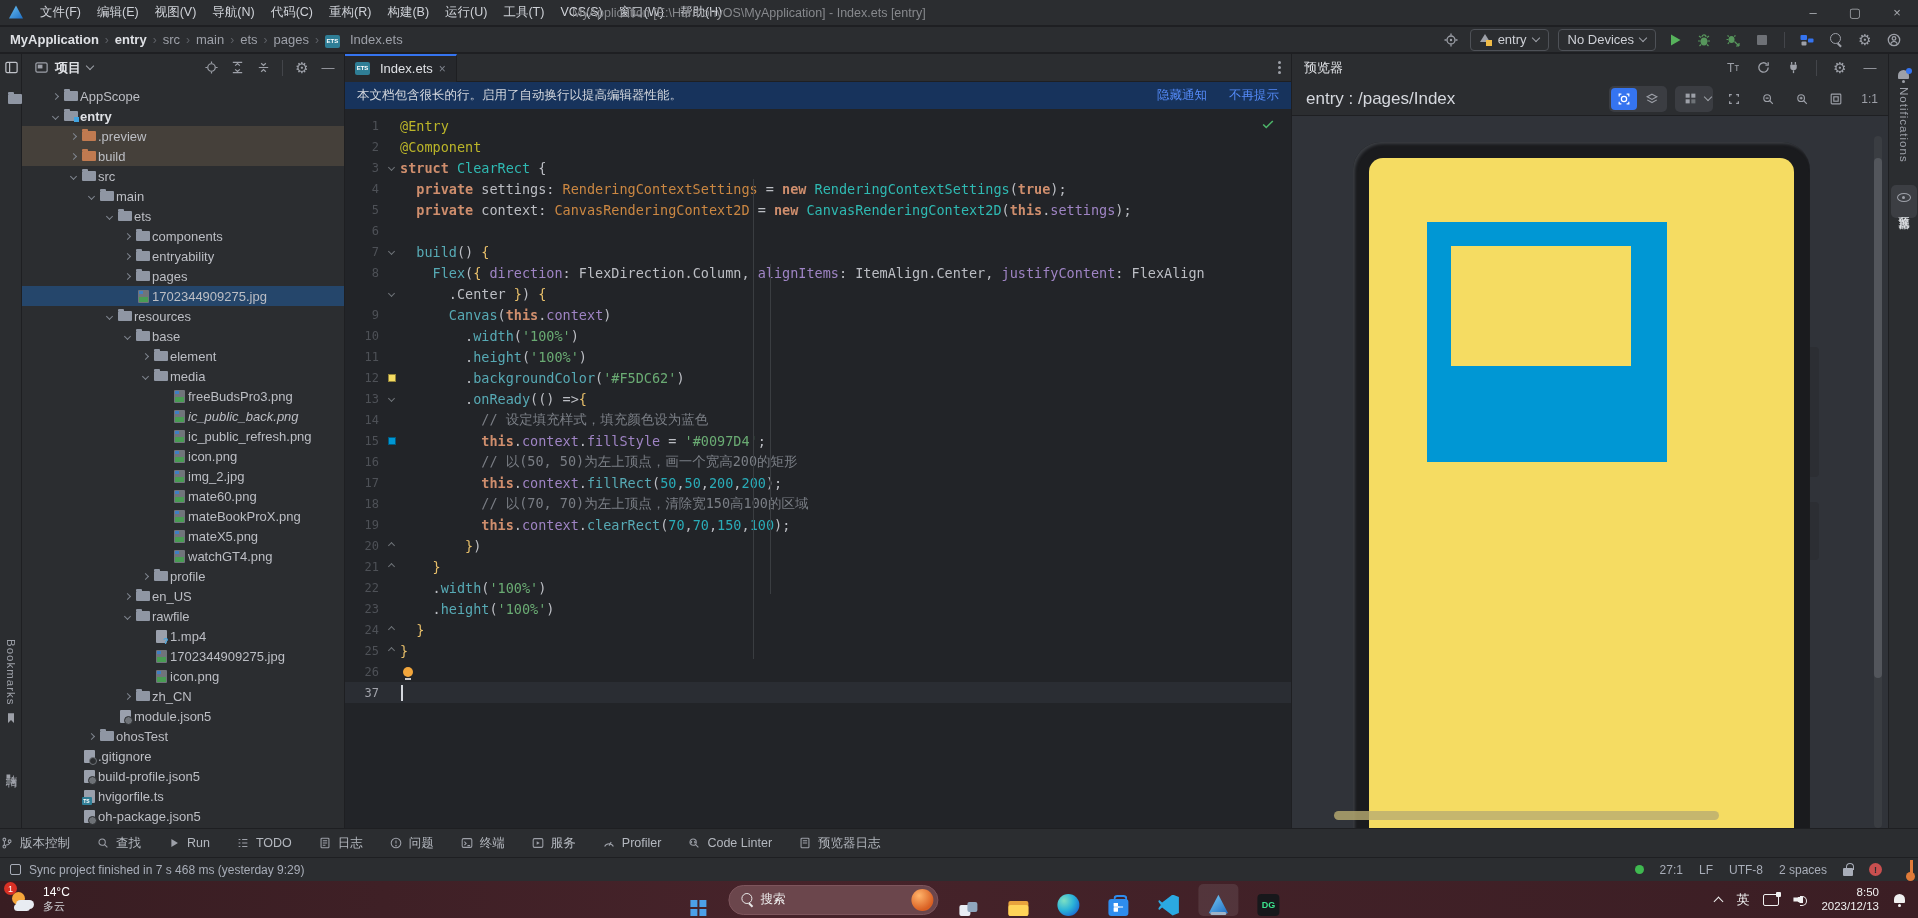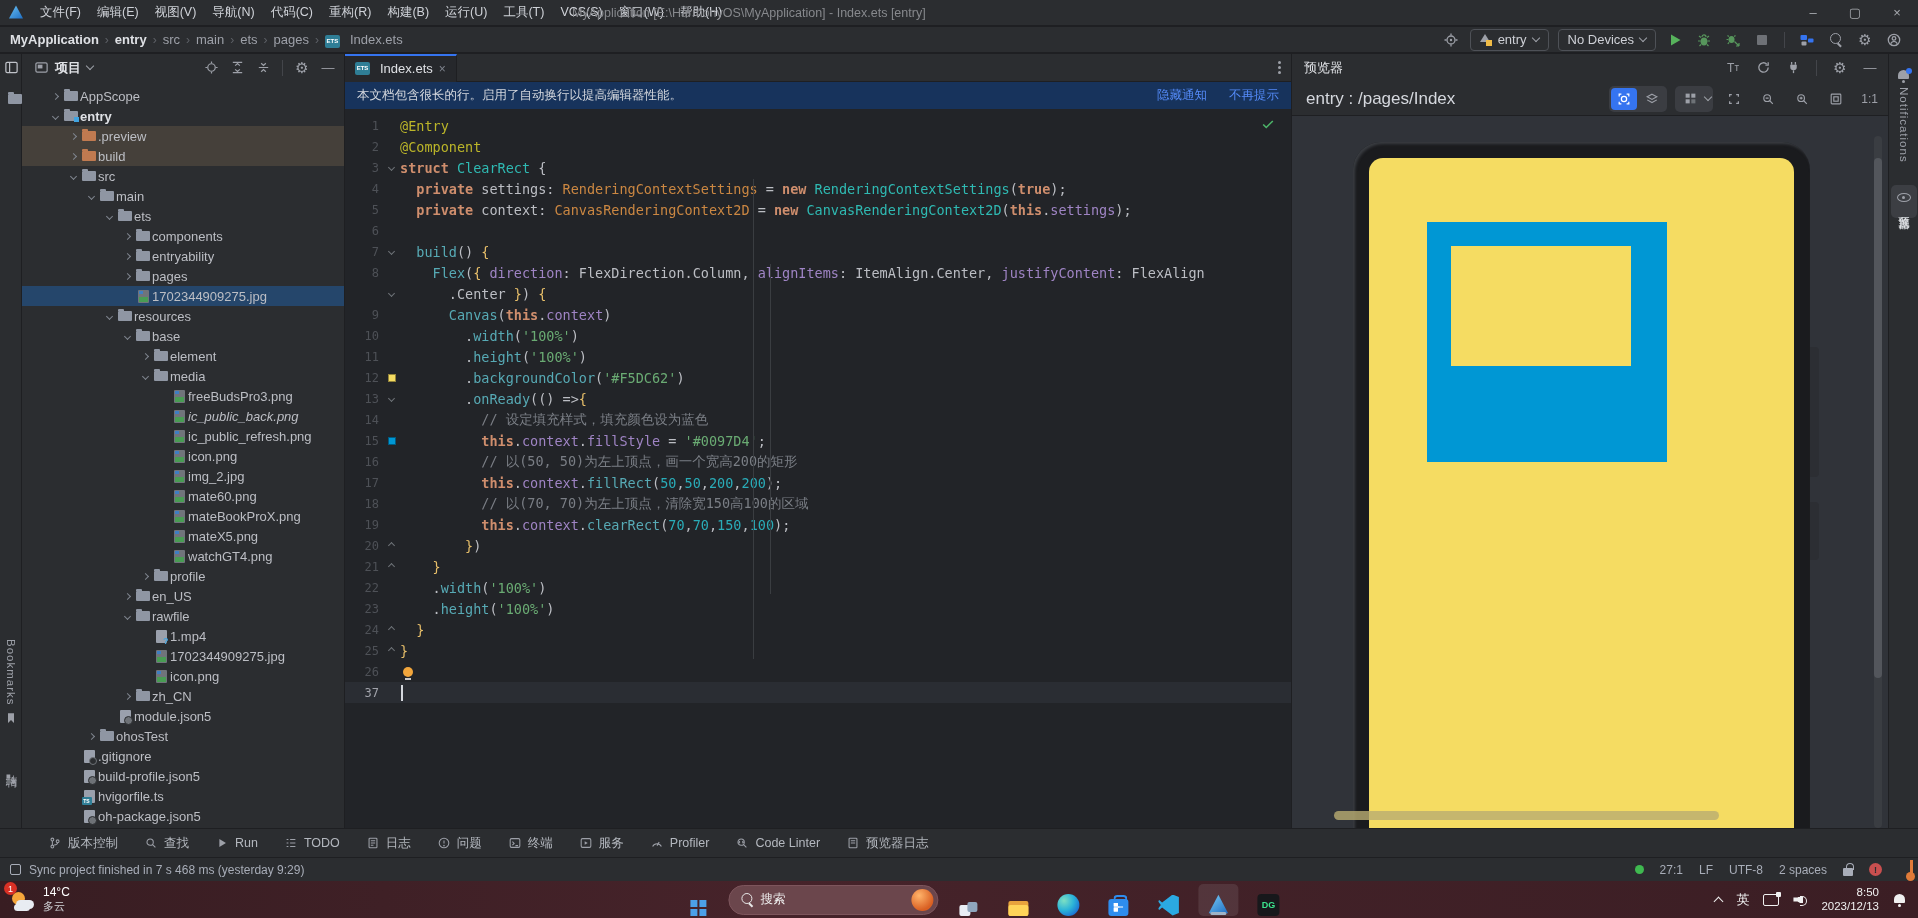--- a/index.html
+++ b/index.html
@@ -140,21 +140,21 @@
   #right-stripe .tabv.active{background:#3c3e43;}
   .bell{position:relative;width:13px;height:12px;}
   .bell::before{content:"";position:absolute;left:1px;top:0;width:11px;height:9px;background:#9da0a8;border-radius:6px 6px 1px 1px;}
   .bell::after{content:"";position:absolute;left:5px;bottom:-1px;width:3px;height:3px;border-radius:50%;background:#9da0a8;}
   .bell .dot{position:absolute;right:-2px;top:-2px;width:6px;height:6px;border-radius:50%;background:#3574f0;}
   .eye-ico{position:relative;width:14px;height:9px;border:1.4px solid #9da0a8;border-radius:50%;}
   .eye-ico::after{content:"";position:absolute;left:4px;top:2px;width:3px;height:3px;border-radius:50%;background:#9da0a8;}
 
   
   #bottombar{position:absolute;left:0;top:828px;width:100%;height:29px;background:#2b2d30;border-top:1px solid var(--border);
-    display:flex;align-items:center;gap:26px;padding-left:48px;}
+    display:flex;align-items:center;gap:26px;}
   .bb-item{display:flex;align-items:center;gap:6px;color:#b4b8bf;font-size:12.5px;}
   #statusbar{position:absolute;left:0;top:857px;width:100%;height:24px;background:#2b2d30;border-top:1px solid var(--border);
     display:flex;align-items:center;padding:0 10px;font-size:12px;color:#a8adb8;}
   #status-left{display:flex;align-items:center;gap:8px;}
   .win-ico{width:11px;height:11px;border:1.4px solid #a8adb8;border-radius:2px;}
   #status-right{margin-left:auto;display:flex;align-items:center;gap:16px;padding-right:26px;}
   .gdot{width:9px;height:9px;border-radius:50%;background:#3fb950;}
   .lock-ico{position:relative;width:10px;height:8px;background:#a8adb8;border-radius:1px;margin-top:4px;}
   .lock-ico::before{content:"";position:absolute;left:3px;top:-5px;width:6px;height:6px;border:1.6px solid #a8adb8;border-bottom:none;border-radius:4px 4px 0 0;}
   .err-badge{width:13px;height:13px;border-radius:50%;background:#c94f4f;color:#2b2d30;font-weight:bold;font-size:9px;

